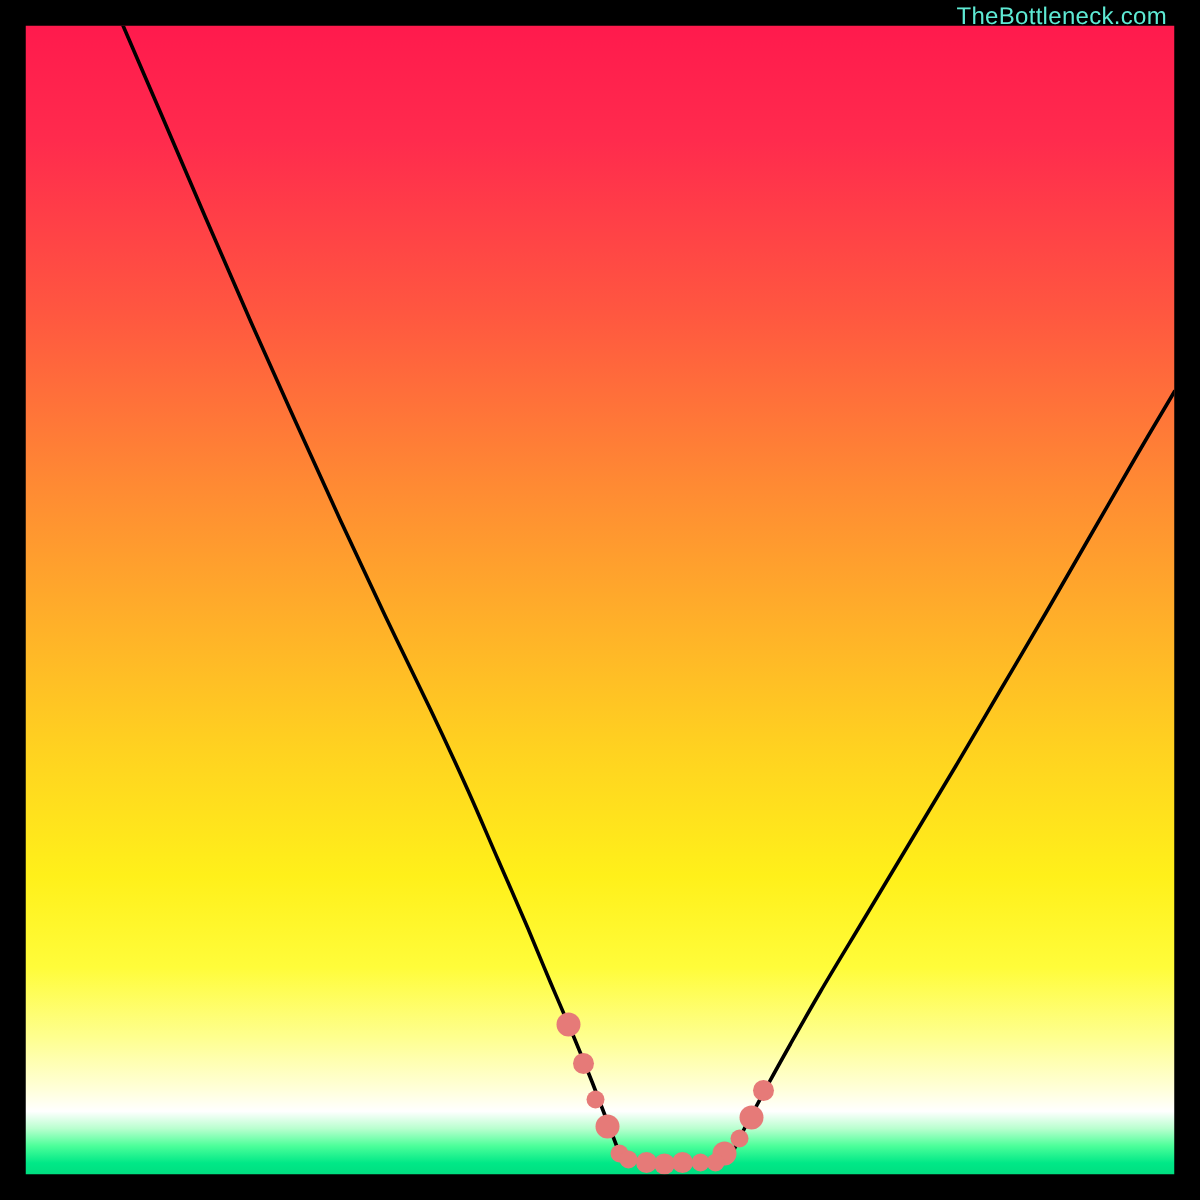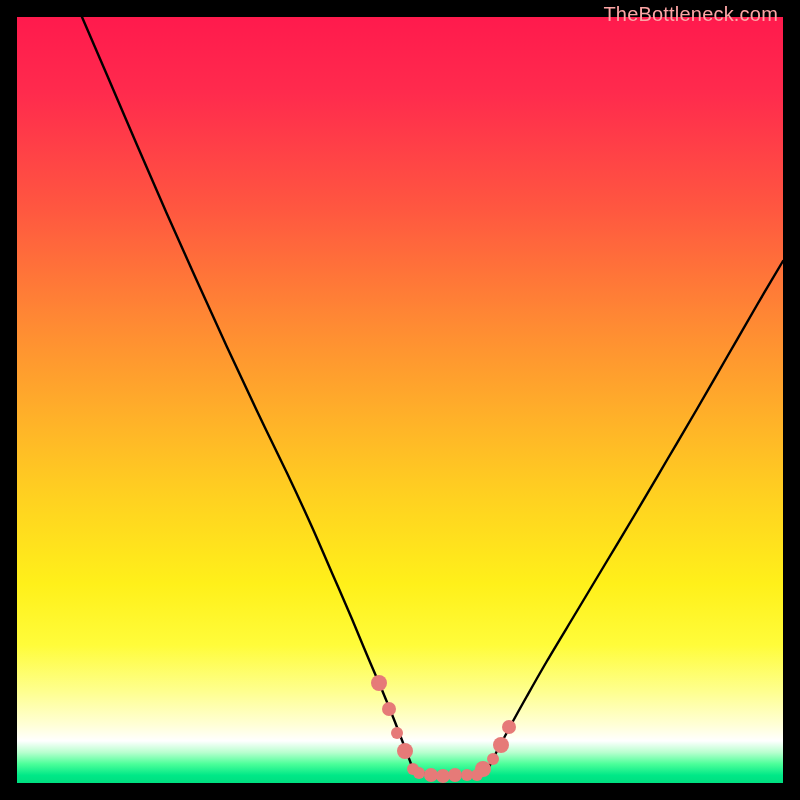--- a/index.html
+++ b/index.html
@@ -38,22 +38,22 @@
       #b9ffcf 96%,
       #4dff9a 97.5%,
       #00e887 99%,
       #00de80 100%
     );
   }
   .watermark {
     position: absolute;
     top: 3px;
     right: 22px;
-    color: #fca5a5;
-    font-size: 20px;
+    color: #5eead4;
+    font-size: 16px;
     font-weight: 400;
     letter-spacing: 0.2px;
     user-select: none;
   }
   svg.plot {
     position: absolute;
     inset: 0;
     width: 766px;
     height: 766px;
     display: block;

